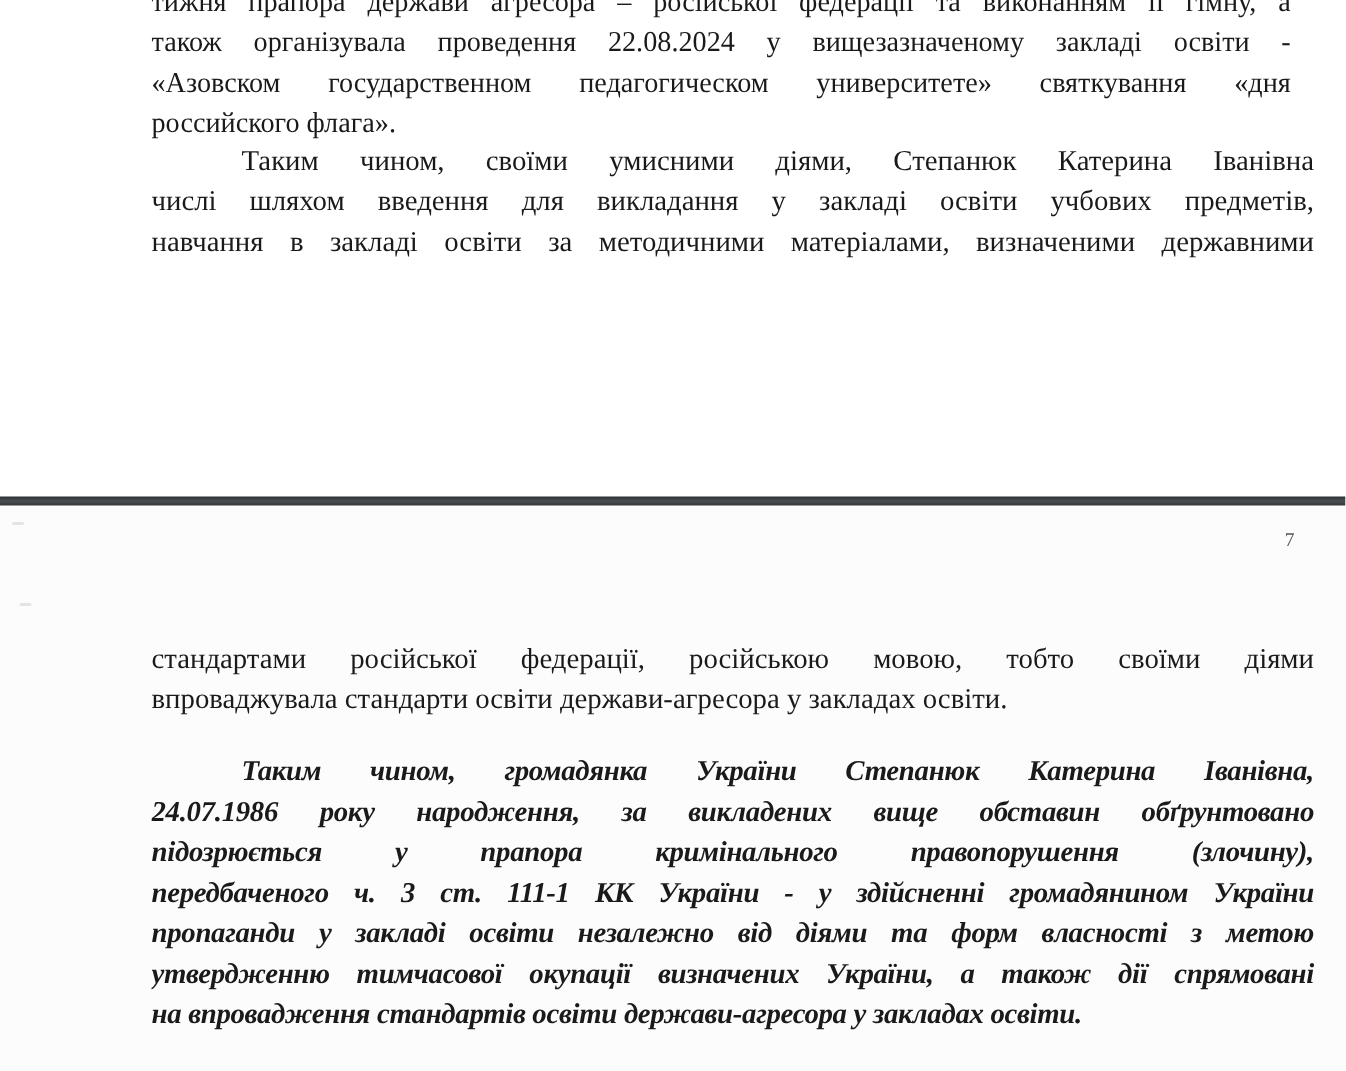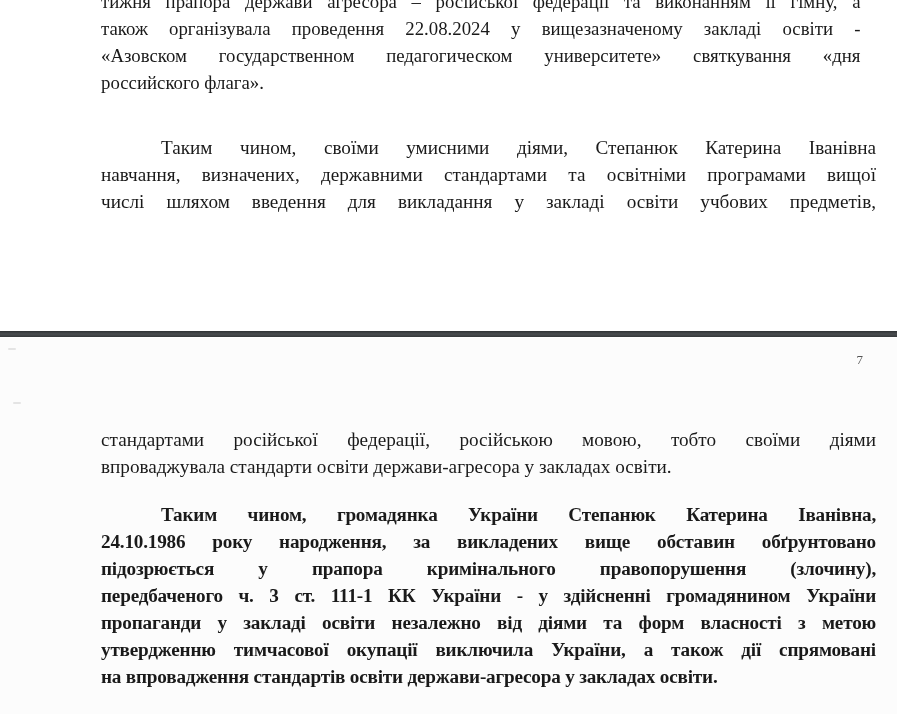--- a/index.html
+++ b/index.html
@@ -64,21 +64,20 @@
     }
     .top-text {
       top: -12px;
     }
     .top-text .line {
       transform: scaleX(0.98);
       transform-origin: left;
     }
     .top-para2 {
       top: 94px;
-      margin-top: 40px;
     }
     .page-number {
       position: absolute;
       right: 34px;
       top: 352px;
       font-size: 13px;
       color: #555;
       font-family: "Liberation Serif", serif;
     }
     .margin-mark {
@@ -91,20 +90,21 @@
     .bottom-para1 {
       top: 426px;
       font-family: Liberation Serif, serif;
     }
     .bottom-para2 {
       top: 501px;
       font-weight: bold;
     }
     .bottom-para2 .line {
       letter-spacing: -0.2px;
+      font-style: italic;
     }
   </style>
 </head>
 <body>
 
 <div class="page page-top"></div>
 <div class="separator"></div>
 <div class="page page-bottom"></div>
 
 <div class="margin-mark" style="left:8px; top:348px;"></div>
@@ -112,32 +112,32 @@
 
 <div class="text-block top-text">
   <span class="line">тижня прапора держави агресора – російської федерації та виконанням її гімну, а</span>
   <span class="line">також організувала проведення 22.08.2024 у вищезазначеному закладі освіти -</span>
   <span class="line">«Азовском государственном педагогическом университете» святкування «дня</span>
   <span class="line last">российского флага».</span>
 </div>
 
 <div class="text-block top-para2">
   <span class="line indent">Таким чином, своїми умисними діями, Степанюк Катерина Іванівна</span>
-  <span class="line">навчання, визначених, державними стандартами та освітніми програмами вищої</span>
   <span class="line">числі шляхом введення для викладання у закладі освіти учбових предметів,</span>
+  <span class="line">навчання в закладі освіти за методичними матеріалами, визначеними державними</span>
 </div>
 
 <div class="page-number">7</div>
 
 <div class="text-block bottom-para1">
   <span class="line">стандартами російської федерації, російською мовою, тобто своїми діями</span>
   <span class="line last">впроваджувала стандарти освіти держави-агресора у закладах освіти.</span>
 </div>
 
 <div class="text-block bottom-para2">
   <span class="line indent">Таким чином, громадянка України Степанюк Катерина Іванівна,</span>
-  <span class="line">24.10.1986 року народження, за викладених вище обставин обґрунтовано</span>
+  <span class="line">24.07.1986 року народження, за викладених вище обставин обґрунтовано</span>
   <span class="line">підозрюється у прапора кримінального правопорушення (злочину),</span>
   <span class="line">передбаченого ч. 3 ст. 111-1 КК України - у здійсненні громадянином України</span>
   <span class="line">пропаганди у закладі освіти незалежно від діями та форм власності з метою</span>
-  <span class="line">утвердженню тимчасової окупації виключила України, а також дії спрямовані</span>
+  <span class="line">утвердженню тимчасової окупації визначених України, а також дії спрямовані</span>
   <span class="line last">на впровадження стандартів освіти держави-агресора у закладах освіти.</span>
 </div>
 
 </body></html>

